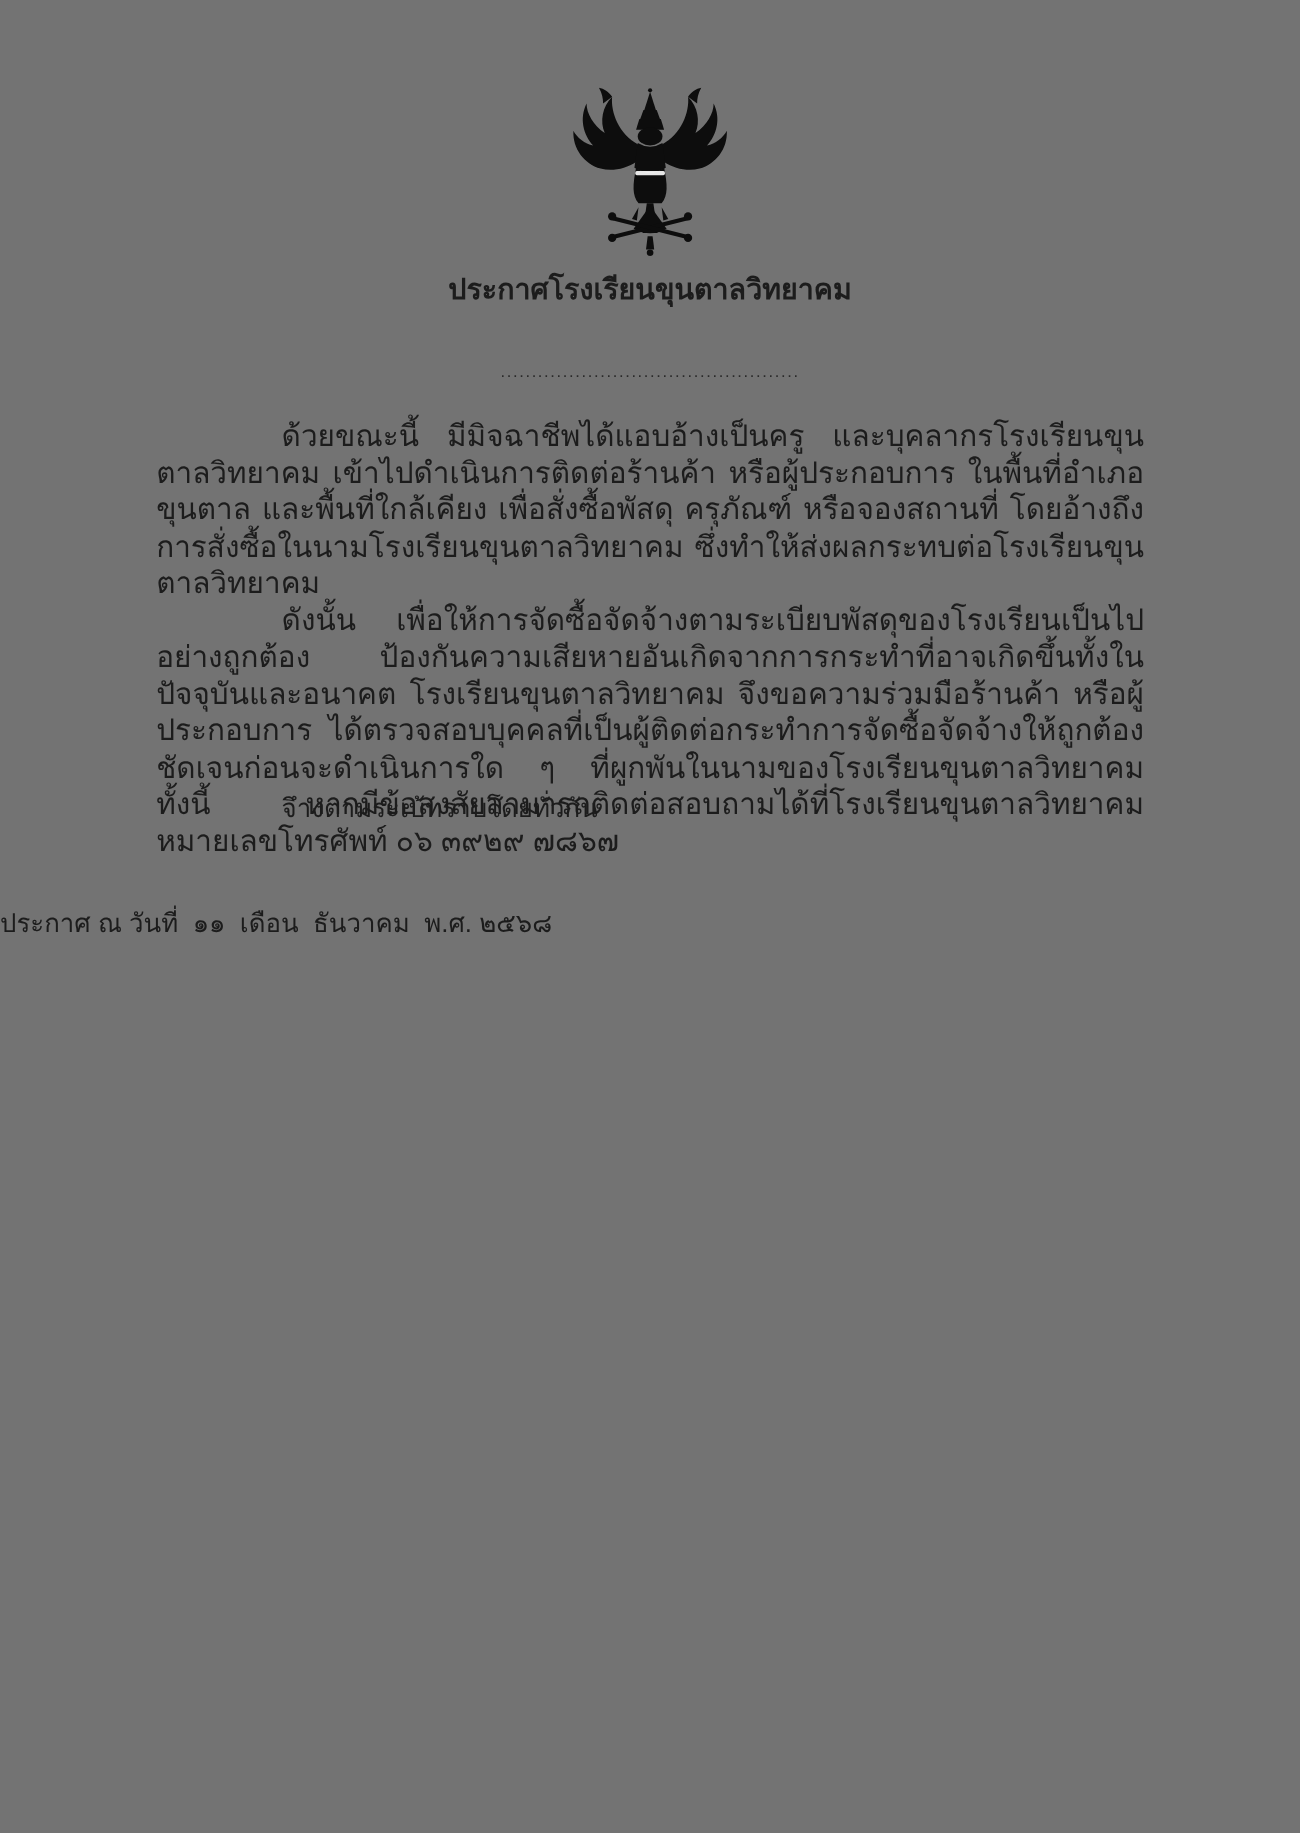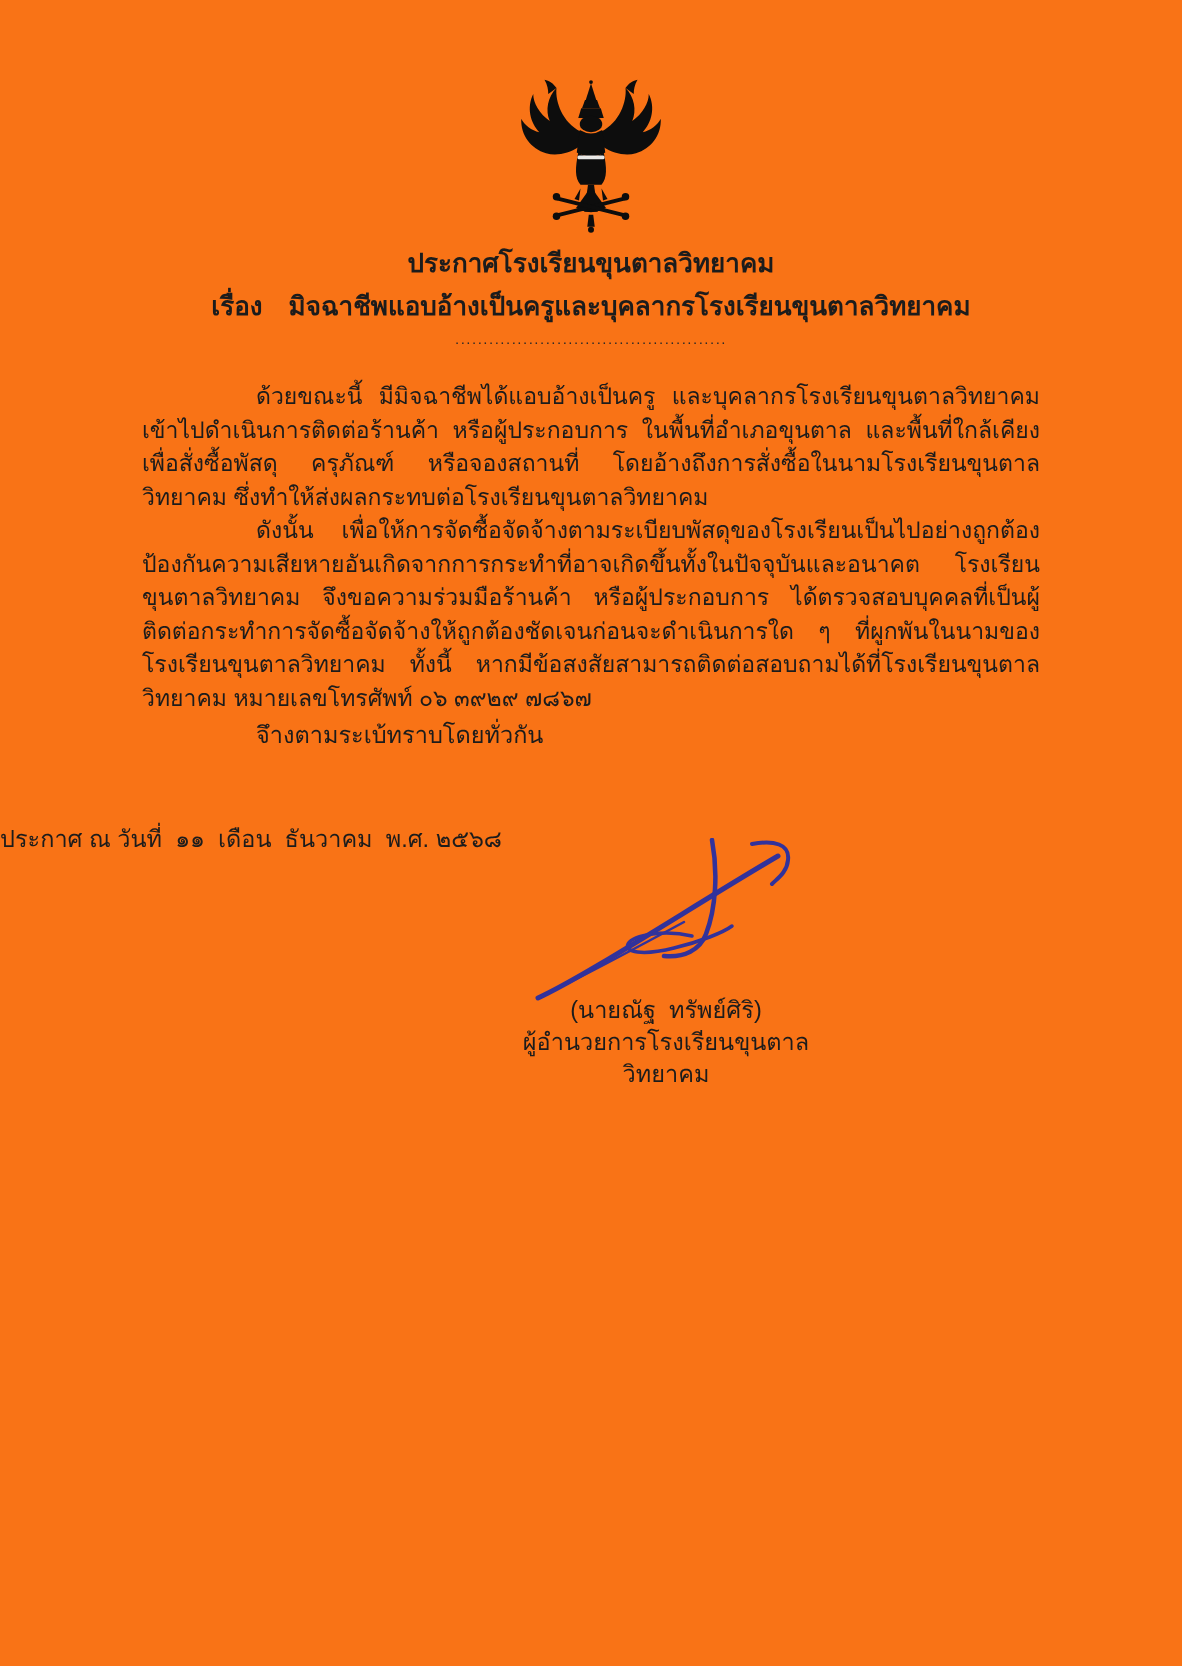--- a/index.html
+++ b/index.html
@@ -6,21 +6,21 @@
     margin: 0;
     padding: 0;
     background: #ffffff;
     font-family: "Liberation Sans", sans-serif;
     color: #1c1c1c;
   }
   .page {
     position: relative;
     width: 1182px;
     height: 1666px;
-    background: #f97316;
+    background: #737373;
     overflow: hidden;
   }
   .emblem-wrap {
     position: absolute;
     top: 76px;
     left: 0;
     width: 100%;
     text-align: center;
   }
   .emblem-wrap svg { display: inline-block; }
@@ -52,21 +52,21 @@
     text-align: center;
     font-size: 15px;
     letter-spacing: 1.5px;
     color: #2a2a2a;
   }
   .body-block {
     position: absolute;
     top: 380px;
     left: 142px;
     width: 898px;
-    font-size: 23px;
+    font-size: 27px;
     line-height: 33.5px;
     text-align: justify;
   }
   .body-block p {
     margin: 0;
     text-indent: 114px;
   }
   .closing-line {
     position: absolute;
     top: 716px;
@@ -146,44 +146,27 @@
         </g>
 
         <path d="M97 183 h6 l2 16 h-10 z"></path>
         <circle cx="100" cy="203" r="4"></circle>
       </g>
     </svg>
   </div>
 
   <div class="title-block">
     <div class="doc-title">ประกาศโรงเรียนขุนตาลวิทยาคม</div>
-    <div class="doc-subject"><span class="subject-label">เรื่อง</span><span>มิจฉาชีพแอบอ้างเป็นครูและบุคลากรโรงเรียนขุนตาลวิทยาคม</span></div>
   </div>
 
   <div class="dotted-divider">................................................</div>
 
   <div class="body-block">
     <p>ด้วยขณะนี้ มีมิจฉาชีพได้แอบอ้างเป็นครู และบุคลากรโรงเรียนขุนตาลวิทยาคม เข้าไปดำเนินการติดต่อร้านค้า หรือผู้ประกอบการ ในพื้นที่อำเภอขุนตาล และพื้นที่ใกล้เคียง เพื่อสั่งซื้อพัสดุ ครุภัณฑ์ หรือจองสถานที่ โดยอ้างถึงการสั่งซื้อในนามโรงเรียนขุนตาลวิทยาคม ซึ่งทำให้ส่งผลกระทบต่อโรงเรียนขุนตาลวิทยาคม</p>
     <p>ดังนั้น เพื่อให้การจัดซื้อจัดจ้างตามระเบียบพัสดุของโรงเรียนเป็นไปอย่างถูกต้อง ป้องกันความเสียหายอันเกิดจากการกระทำที่อาจเกิดขึ้นทั้งในปัจจุบันและอนาคต โรงเรียนขุนตาลวิทยาคม จึงขอความร่วมมือร้านค้า หรือผู้ประกอบการ ได้ตรวจสอบบุคคลที่เป็นผู้ติดต่อกระทำการจัดซื้อจัดจ้างให้ถูกต้องชัดเจนก่อนจะดำเนินการใด ๆ ที่ผูกพันในนามของโรงเรียนขุนตาลวิทยาคม ทั้งนี้ หากมีข้อสงสัยสามารถติดต่อสอบถามได้ที่โรงเรียนขุนตาลวิทยาคม หมายเลขโทรศัพท์ ๐๖ ๓๙๒๙ ๗๘๖๗</p>
   </div>
 
   <div class="closing-line">จึางตามระเบ้ทราบโดยทั่วกัน</div>
 
   <div class="date-line">ประกาศ ณ วันที่  ๑๑  เดือน  ธันวาคม  พ.ศ. ๒๕๖๘</div>
 
-  <div class="sign-block">
-    <svg class="sign-svg" width="300" height="170" viewBox="0 0 300 170">
-      <g fill="none" stroke-linecap="round" stroke-linejoin="round" stroke="#32329b">
-
-        <path d="M22 160 C 70 138, 180 66, 262 18" stroke-width="5"></path>
-        <path d="M22 160 C 60 142, 120 110, 168 84" stroke-width="2.5"></path>
-
-        <path d="M236 6 C 258 2, 274 6, 272 22 C 271 34, 262 40, 256 46" stroke-width="4"></path>
-
-        <path d="M196 2 C 202 34, 200 70, 190 96 C 184 112, 168 120, 148 118" stroke-width="4.5"></path>
-        <path d="M176 98 C 150 92, 118 96, 112 106 C 108 114, 126 118, 158 110 C 184 104, 208 94, 216 88" stroke-width="3.5"></path>
-      </g>
-    </svg>
-    <div class="sign-name">(นายณัฐ  ทรัพย์ศิริ)</div>
-    <div class="sign-title">ผู้อำนวยการโรงเรียนขุนตาลวิทยาคม</div>
-  </div>
 
 </div>
 
 </body></html>

